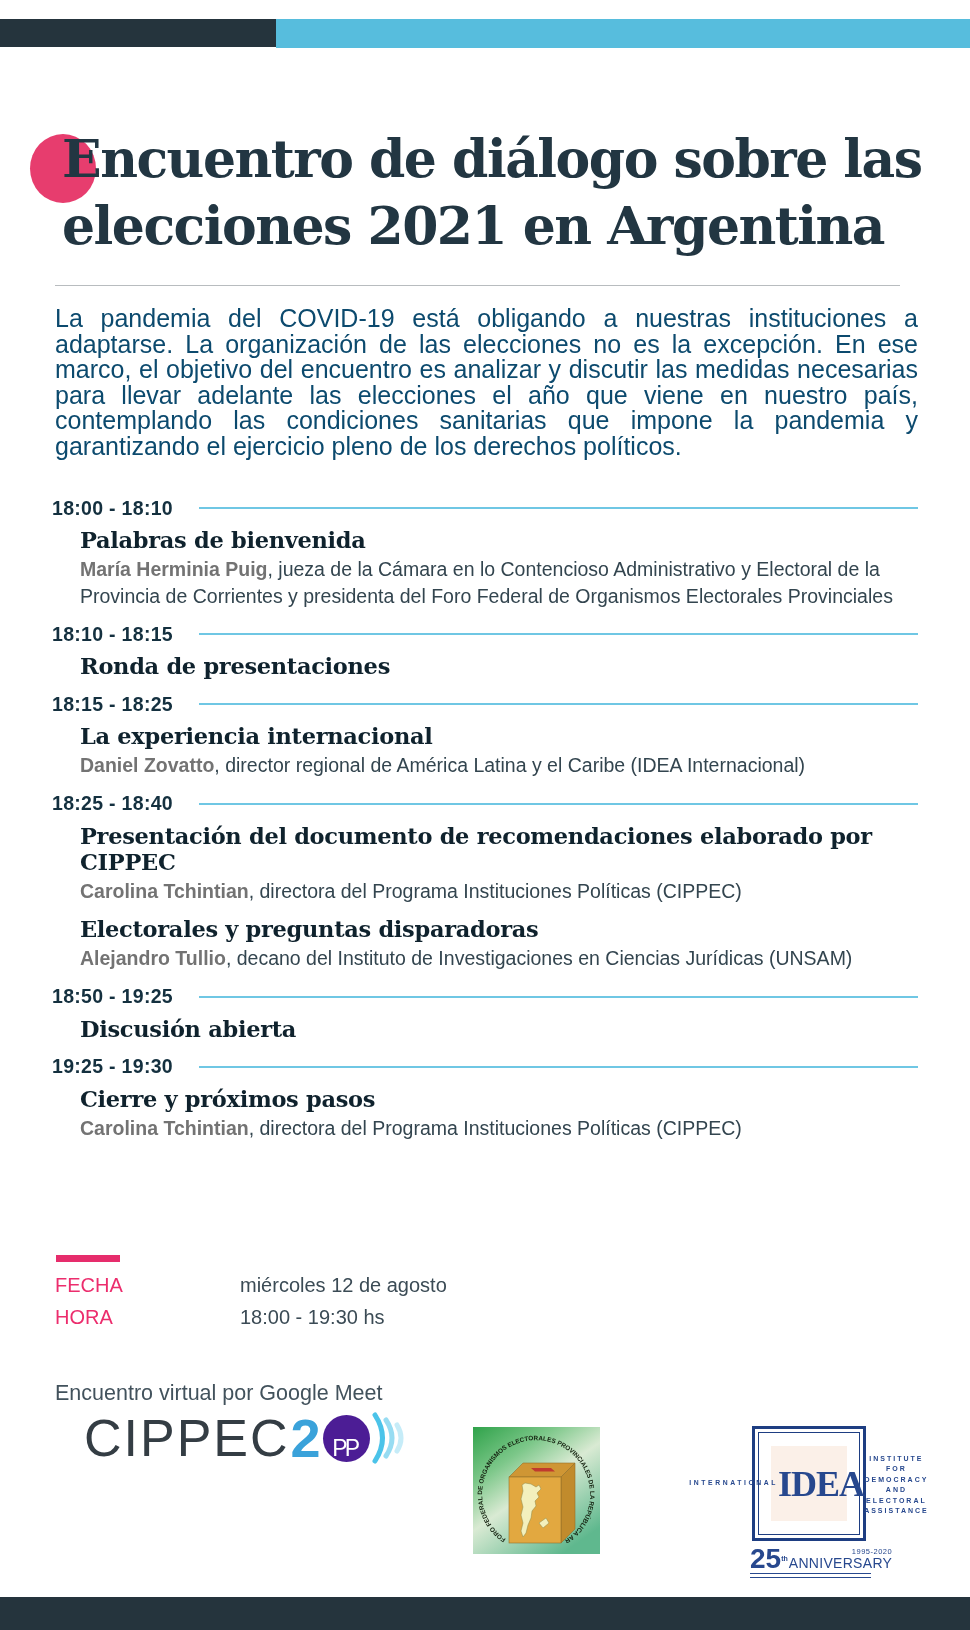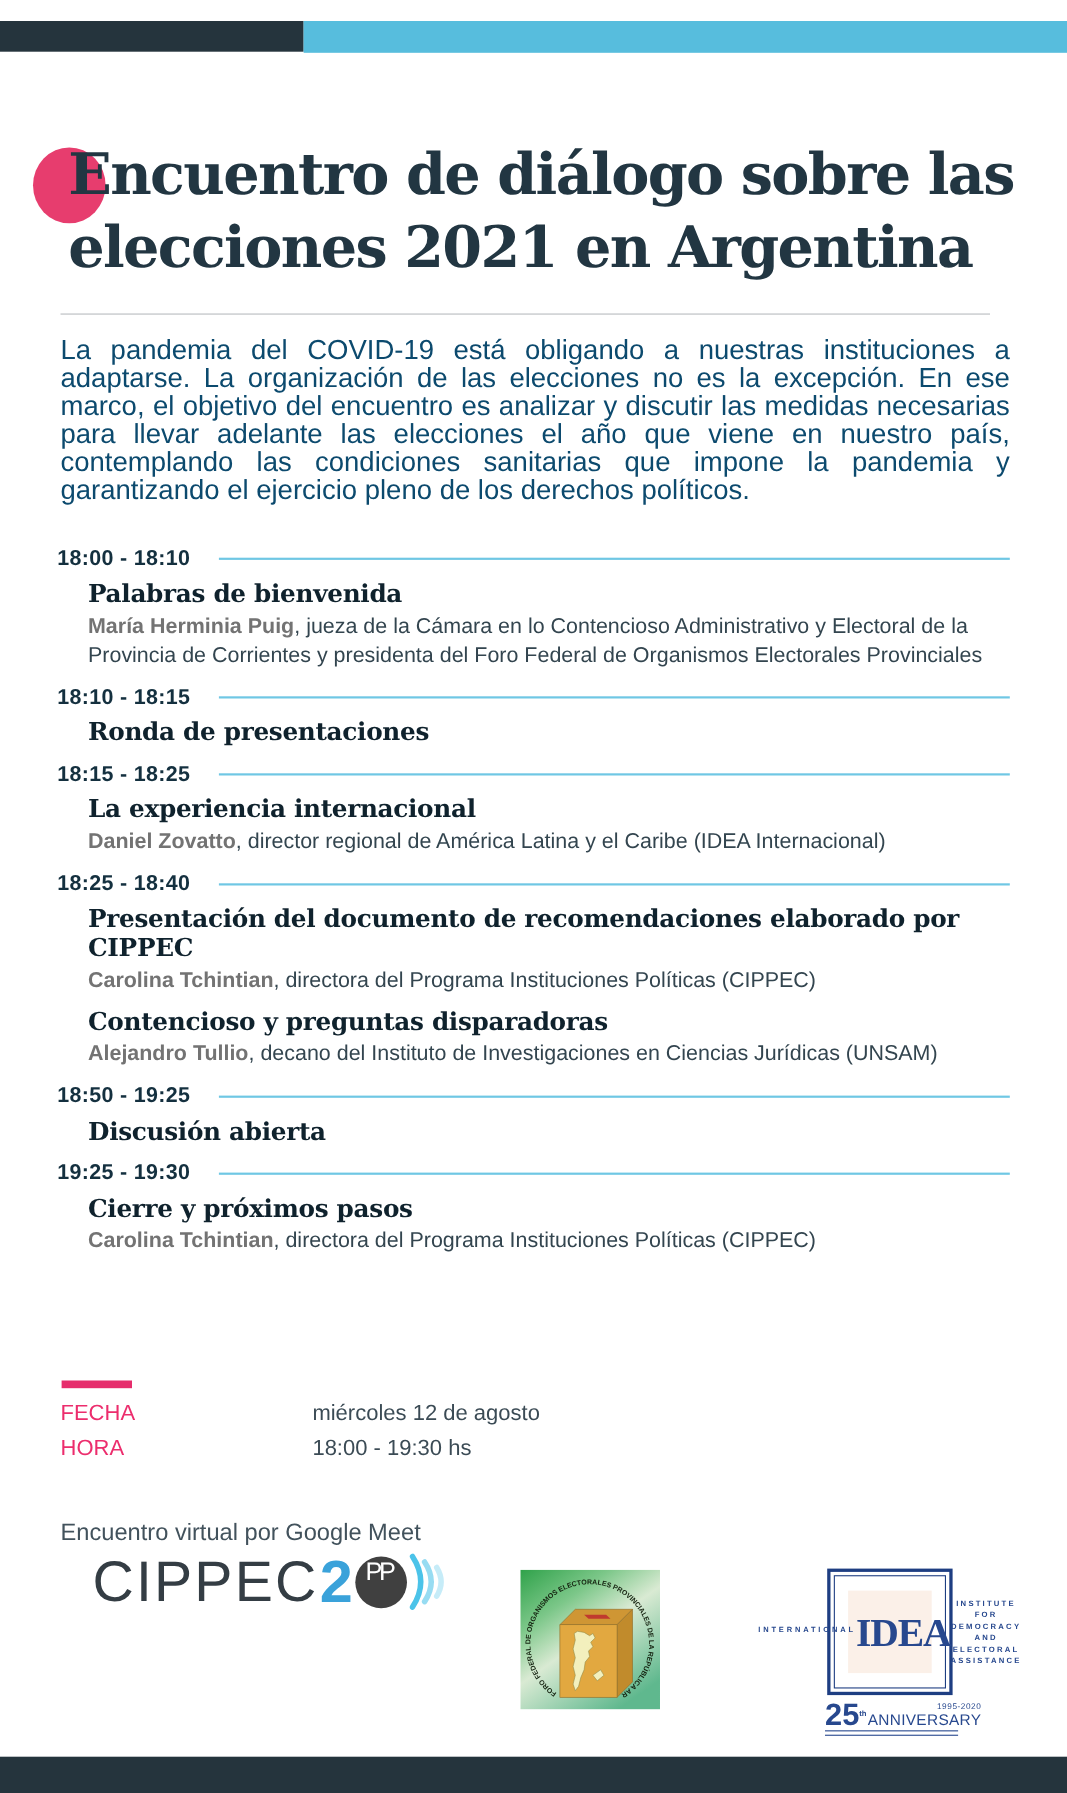--- a/index.html
+++ b/index.html
@@ -24,30 +24,30 @@
   .time-row{display:flex;align-items:center;gap:26px;height:26px;}
   .time{font-size:19.5px;font-weight:700;color:#14303f;letter-spacing:.3px;white-space:nowrap;}
   .time-rule{flex:1;height:2px;background:#6fc7e4;}
   .item-title{margin:6px 0 3px 28px;font-family:"DejaVu Serif","Liberation Serif",serif;font-weight:700;font-size:22.5px;line-height:26px;letter-spacing:-.3px;color:#0f222d;}
   .item-desc{margin:0 0 0 28px;font-size:19.5px;line-height:26.5px;color:#33454f;}
   .item-desc b{color:#737373;font-weight:700;}
 
   
   .pink-divider{position:absolute;left:56px;top:1236px;width:64px;height:7px;background:#e62d6c;}
   .details{position:absolute;left:55px;top:1256px;width:700px;font-size:20px;}
-  .detail-row{display:flex;margin-bottom:12px;line-height:20px;gap:44px;}
+  .detail-row{display:flex;margin-bottom:12px;line-height:20px;}
   .detail-label{width:185px;color:#ec2d6d;}
   .detail-value{color:#3b4b55;}
   .platform{position:absolute;left:55px;top:1362px;font-size:21.5px;color:#42525c;}
 
   
   .cippec{position:absolute;left:84px;top:1392px;height:54px;display:flex;align-items:center;}
   .cippec-word{font-size:52px;font-weight:100;letter-spacing:2px;color:#343d44;line-height:1;}
   .cippec-num{font-size:54px;font-weight:700;color:#3aa2da;line-height:1;margin-left:1px;}
-  .cippec-circle{width:47px;height:47px;border-radius:50%;background:#404040;display:flex;align-items:flex-start;justify-content:center;margin-left:2px;}
+  .cippec-circle{width:47px;height:47px;border-radius:50%;background:#4c1d95;display:flex;align-items:flex-end;justify-content:center;margin-left:2px;}
   .cippec-pp{color:#ffffff;font-size:23px;font-weight:300;letter-spacing:-3px;padding-right:3px;}
   .cippec-waves{margin-left:2px;}
 
   
   .foro{position:absolute;left:473px;top:1408px;width:127px;height:127px;}
 
   
   .idea-box{position:absolute;left:752px;top:1407px;width:114px;height:115px;border:3px solid #1e3e82;box-sizing:border-box;padding:3px;background:#fff;}
   .idea-inner{border:1px solid #1e3e82;width:100%;height:100%;box-sizing:border-box;position:relative;display:flex;align-items:center;justify-content:center;}
   .idea-cream{position:absolute;left:12px;right:12px;top:13px;bottom:13px;background:#fbf0e8;}
@@ -115,21 +115,21 @@
     <div class="item">
       <div class="time-row">
         <span class="time">18:25 - 18:40</span>
         <span class="time-rule"></span>
       </div>
       <div class="item-title">Presentación del documento de recomendaciones elaborado por CIPPEC</div>
       <p class="item-desc"><b>Carolina Tchintian</b><span>, directora del Programa Instituciones Políticas (CIPPEC)</span></p>
     </div>
 
     <div class="item">
-      <div class="item-title">Contencioso y preguntas disparadoras</div>
+      <div class="item-title">Electorales y preguntas disparadoras</div>
       <p class="item-desc"><b>Alejandro Tullio</b><span>, decano del Instituto de Investigaciones en Ciencias Jurídicas (UNSAM)</span></p>
     </div>
 
     <div class="item">
       <div class="time-row">
         <span class="time">18:50 - 19:25</span>
         <span class="time-rule"></span>
       </div>
       <div class="item-title">Discusión abierta</div>
     </div>

